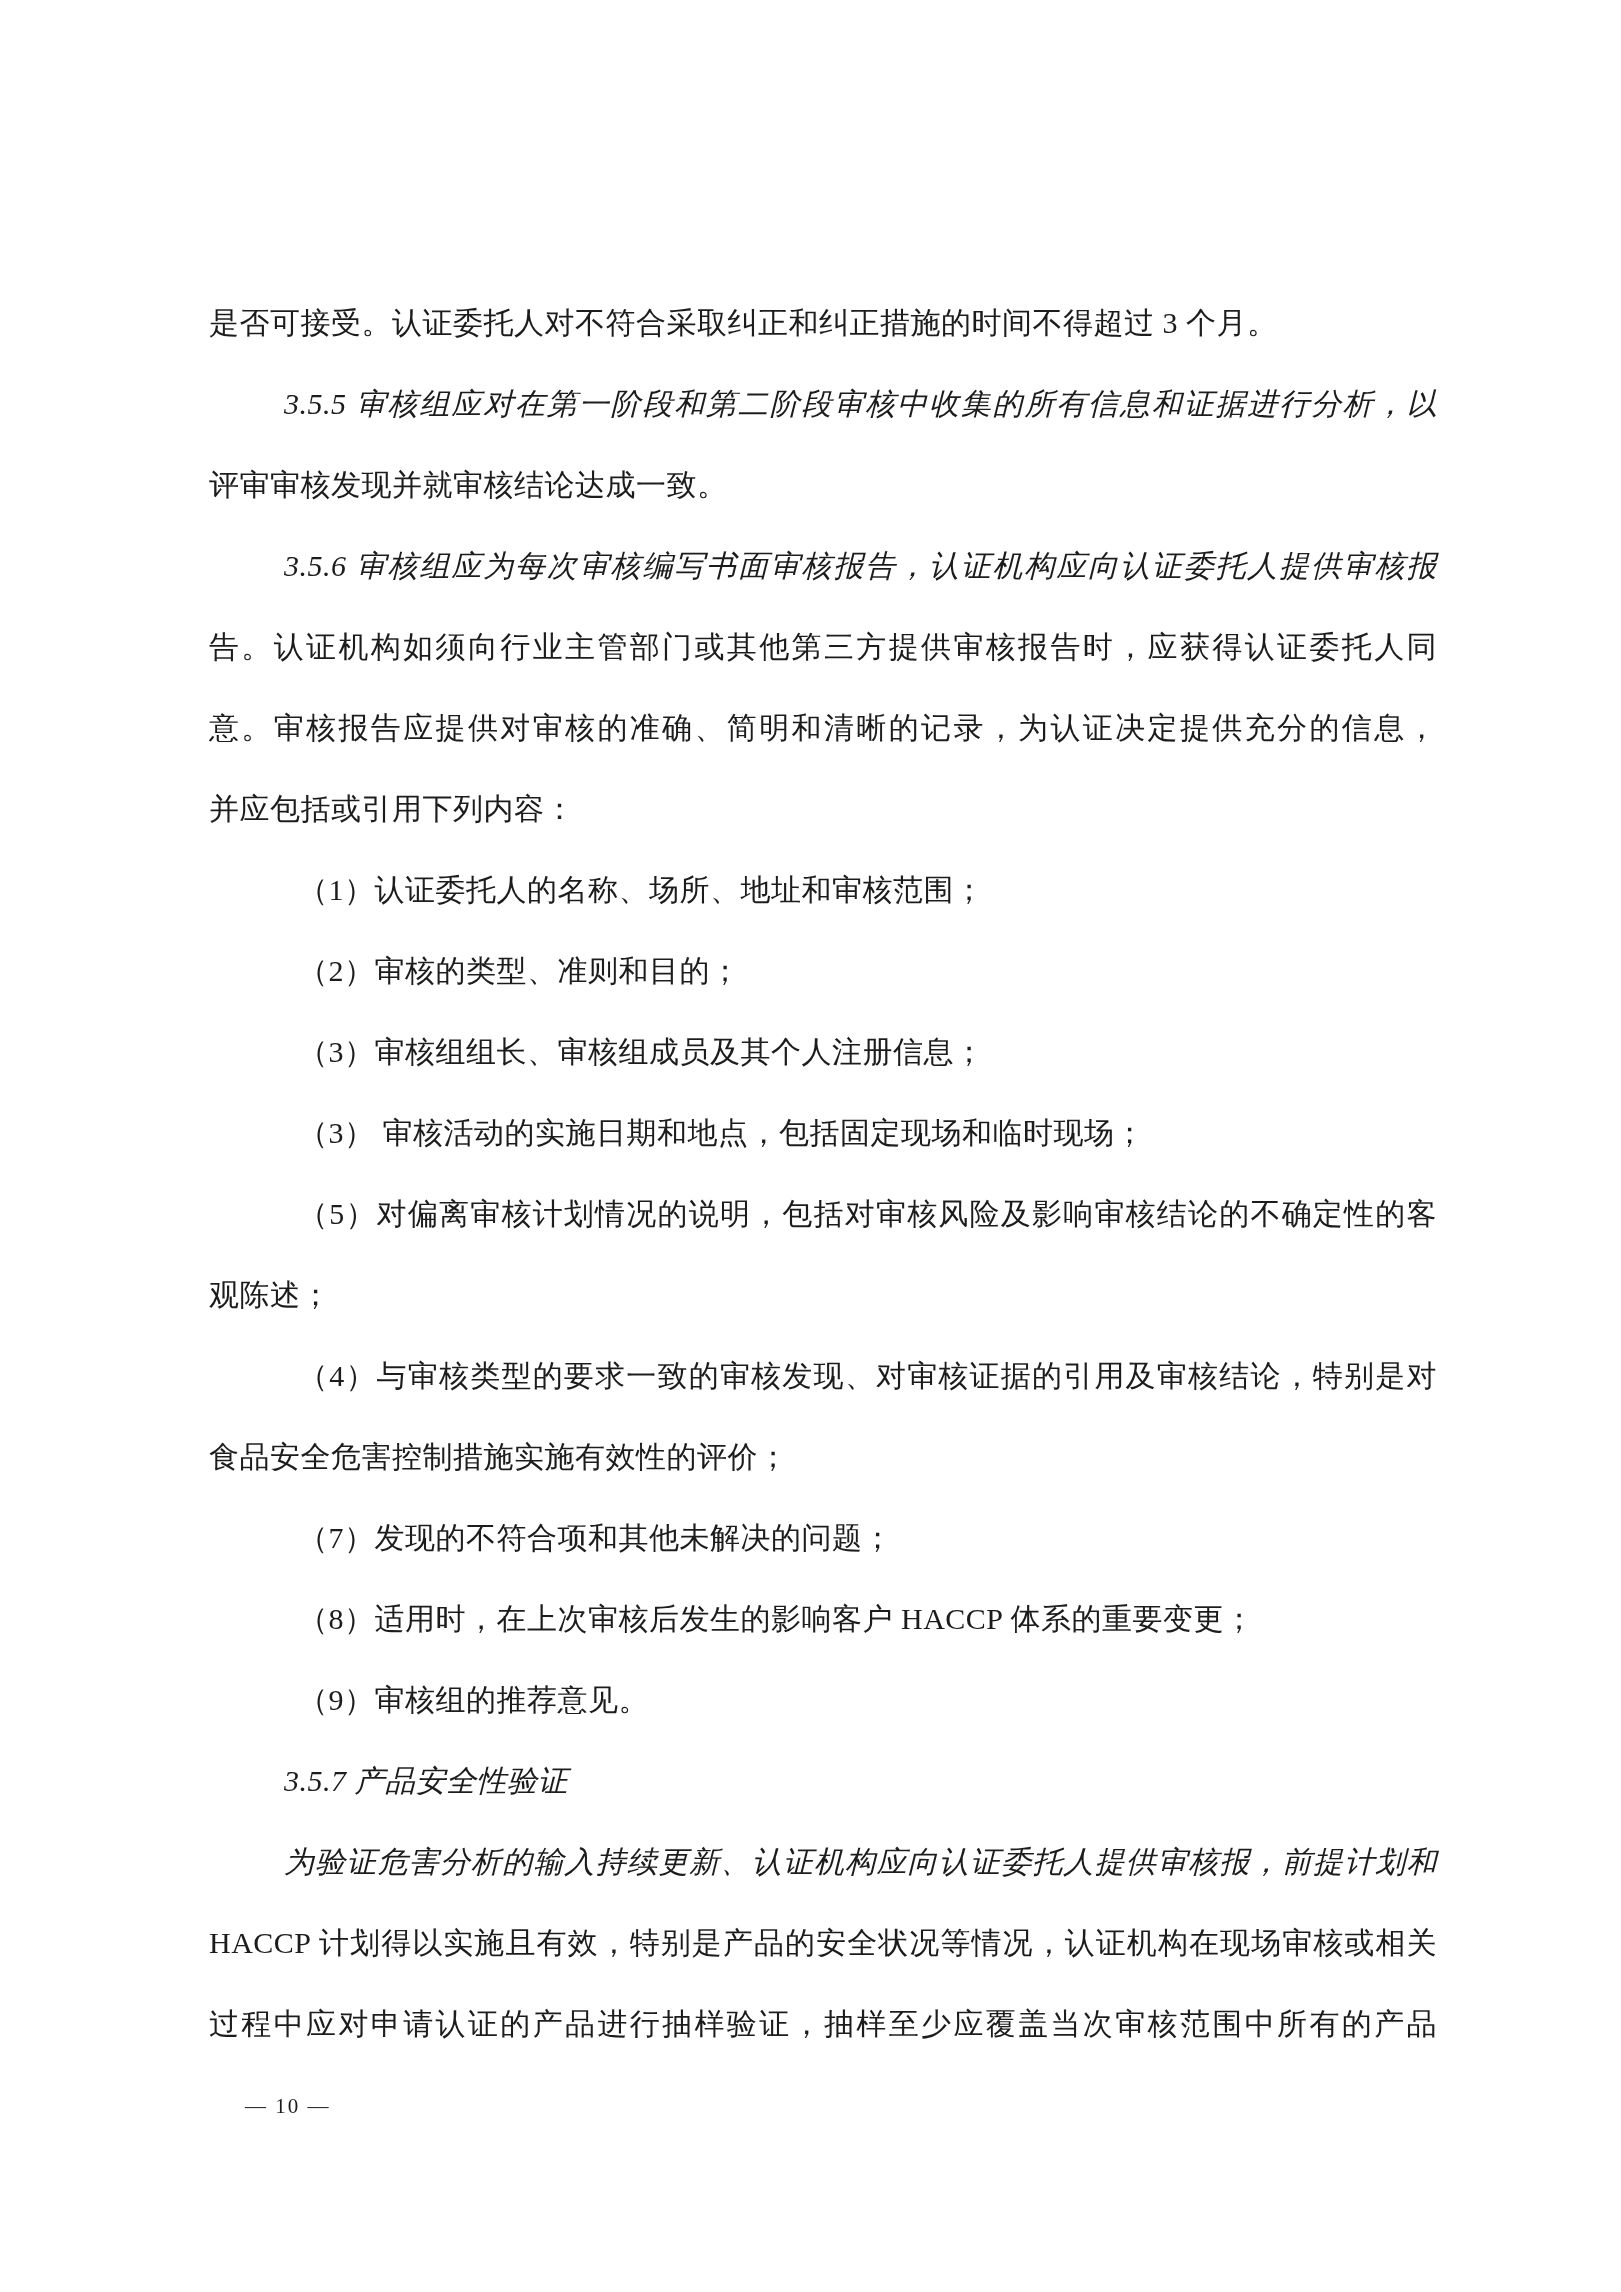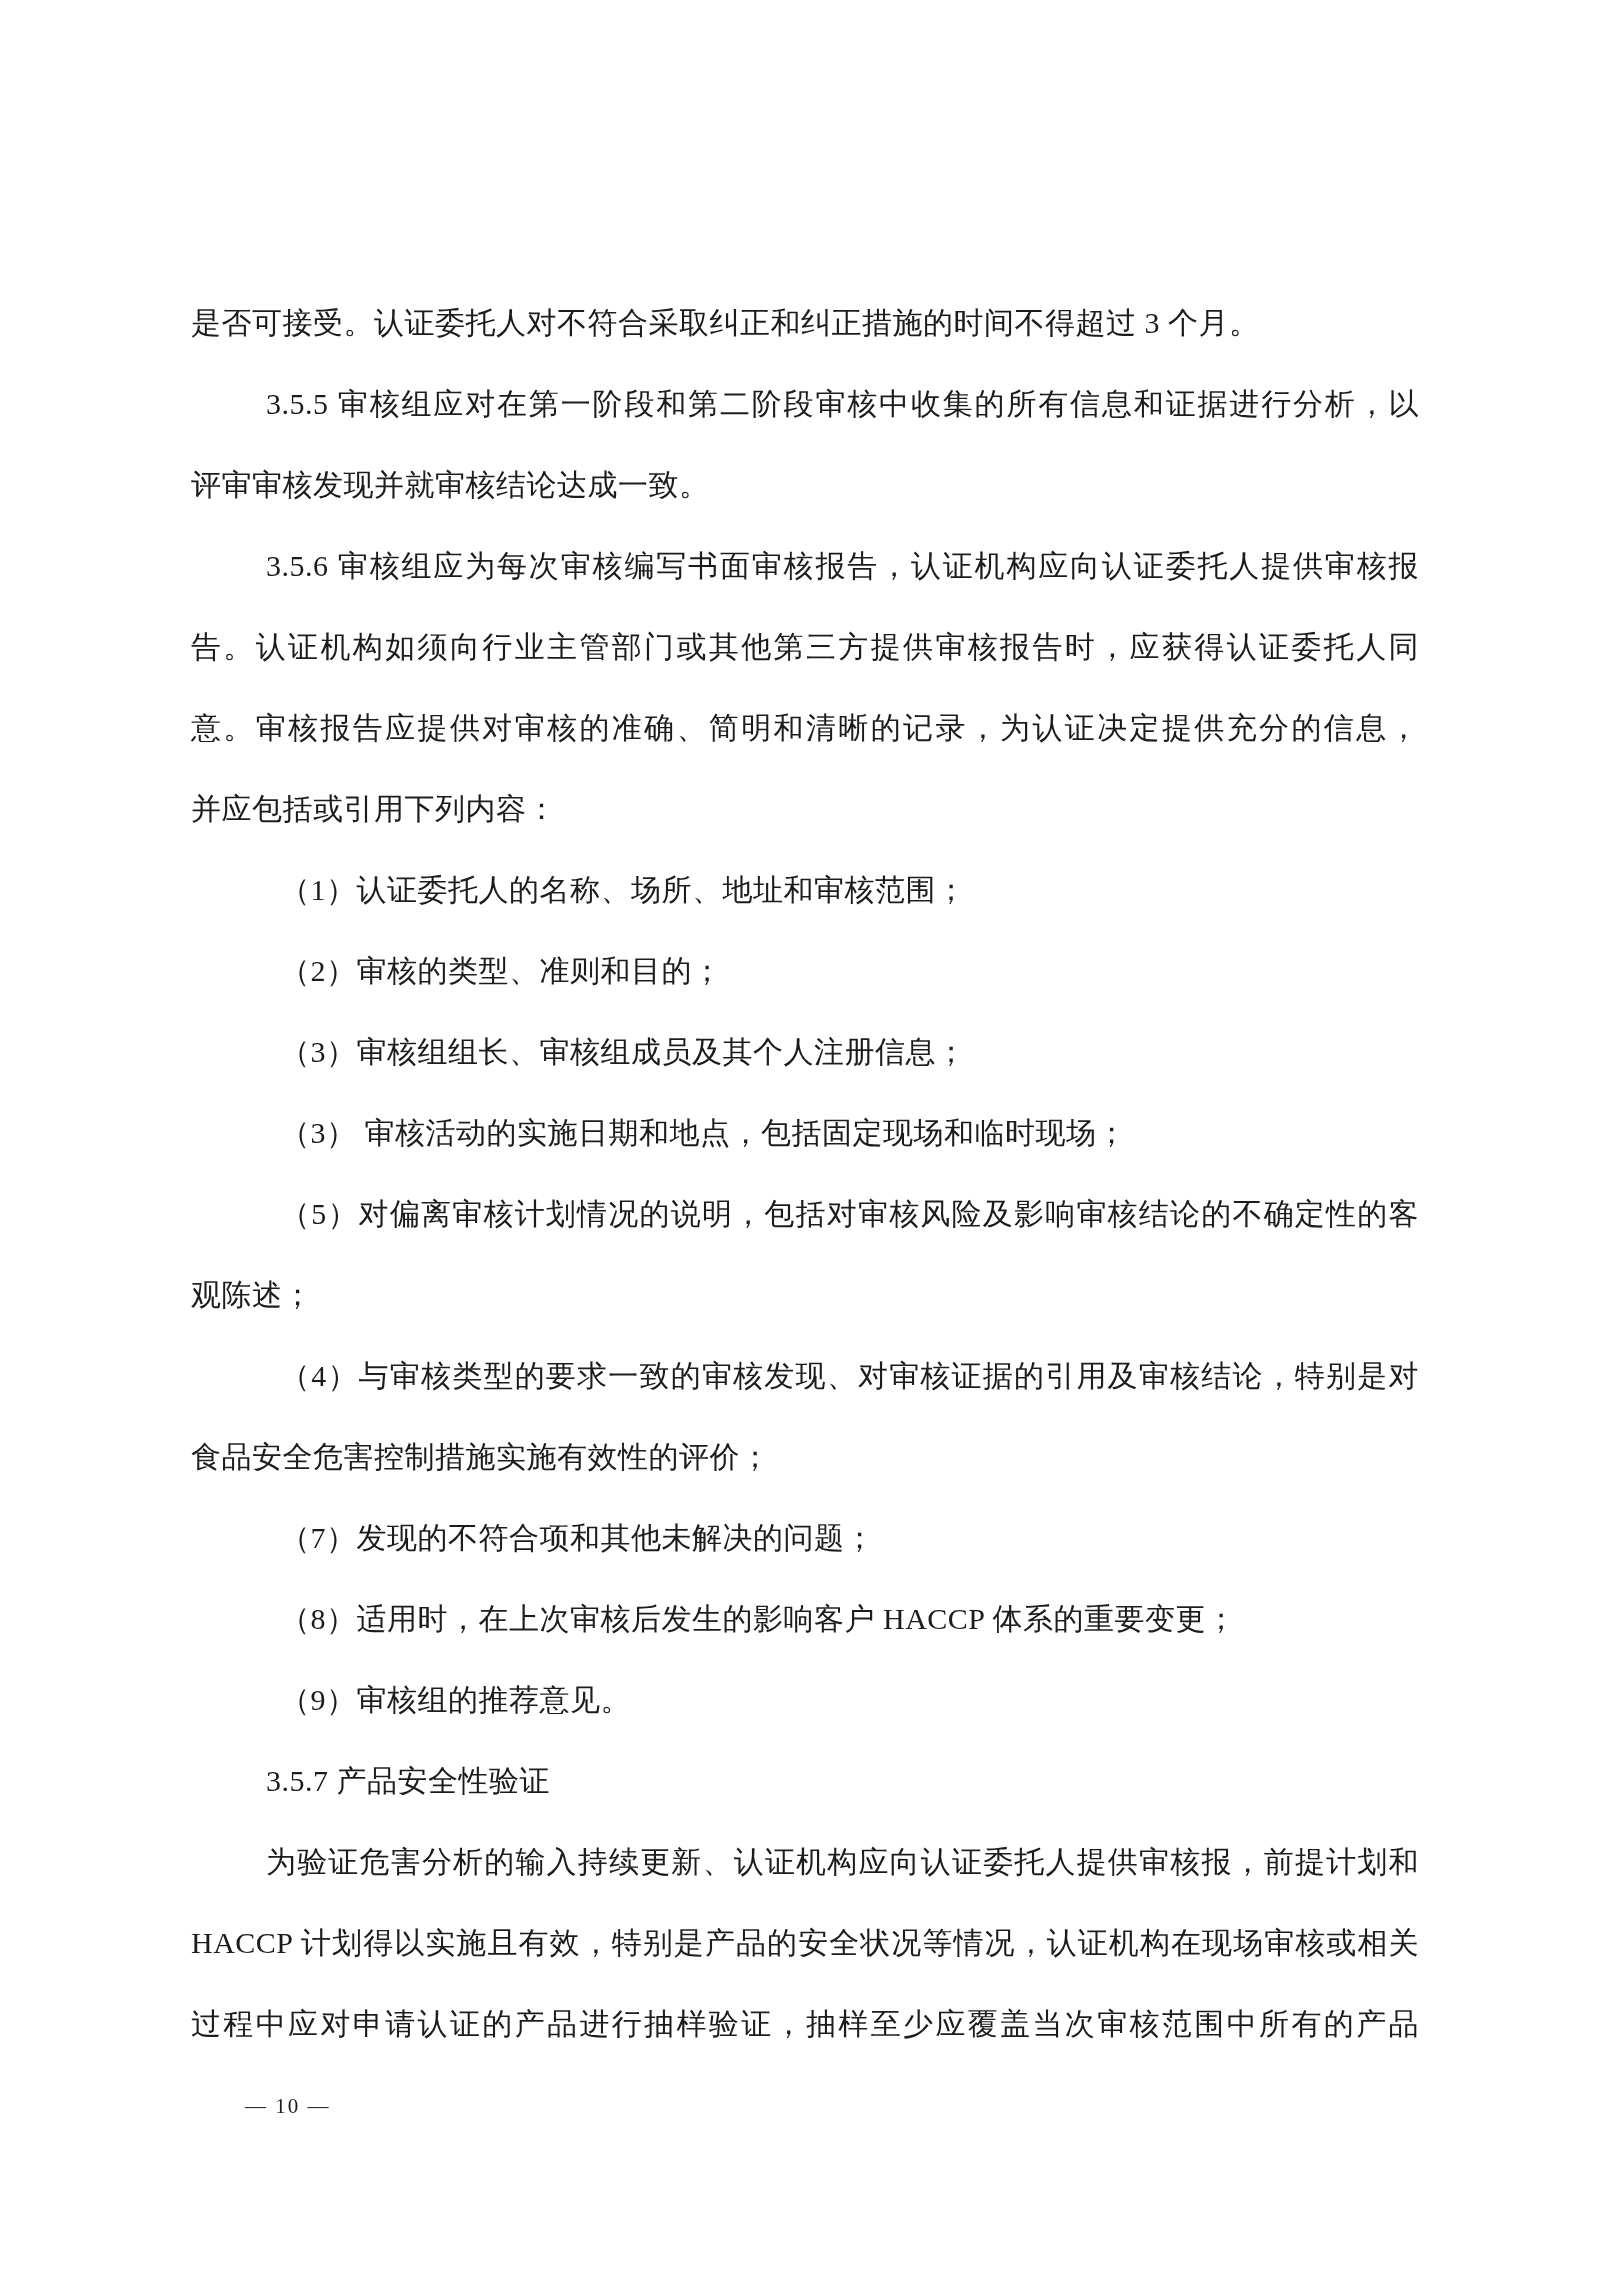--- a/index.html
+++ b/index.html
@@ -12,21 +12,21 @@
     width: 1621px;
     height: 2293px;
     margin: 0 auto;
     background: #ffffff;
     overflow: hidden;
     font-family: "Liberation Serif", "DejaVu Serif", serif;
     color: #1c1c1c;
   }
   .text-block {
     position: absolute;
-    left: 191px;
+    left: 209px;
     top: 282px;
     width: 1228px;
   }
   .text-line {
     display: block;
     width: 100%;
     height: 81px;
     line-height: 81px;
     font-size: 30px;
     white-space: nowrap;
@@ -34,20 +34,21 @@
     letter-spacing: 0.5px;
   }
   
   .text-line.justify {
     text-align: justify;
     text-align-last: justify;
   }
   
   .text-line.indent-para {
     text-indent: 75px;
+    font-style: italic;
   }
   
   .text-line.indent-item {
     text-indent: 89px;
   }
   .page-footer {
     position: absolute;
     left: 245px;
     top: 2077px;
     height: 59px;

